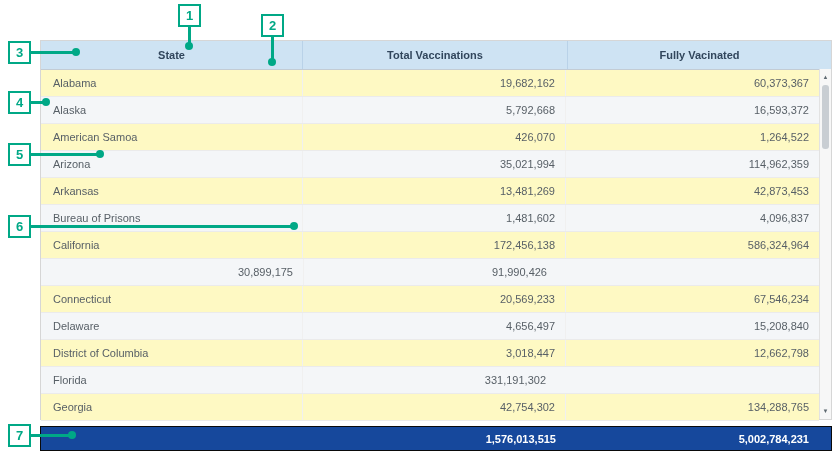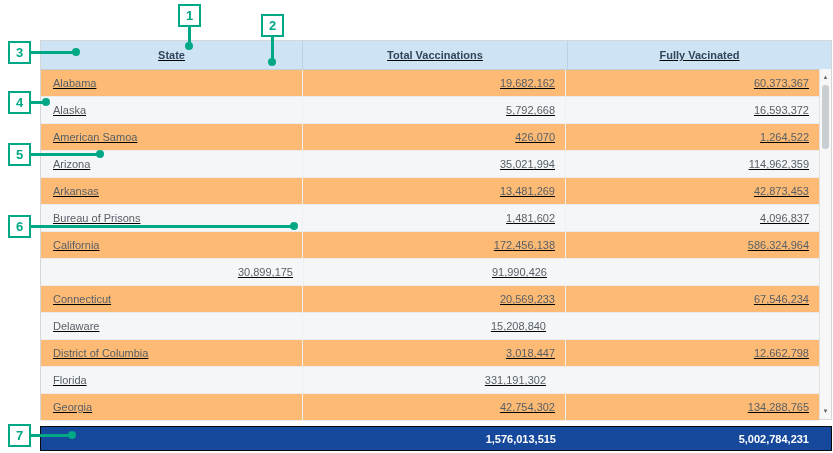--- a/index.html
+++ b/index.html
@@ -1,30 +1,30 @@
 <!DOCTYPE html>
 <html style="--accent: #00A886; --header-bg: #CEE3F3; --header-text: #31465C; --total-bg: #16489C;"><head>
 <meta charset="utf-8">
 <style>
   html,body{margin:0;padding:0;}
   body{font-family:"Liberation Sans",sans-serif;background:#ffffff;}
   .canvas{position:relative;width:833px;height:453px;background:#ffffff;overflow:hidden;}
 
   
-  .table-wrap{position:absolute;left:40px;top:40px;width:792px;height:412px;text-decoration:underline;}
+  .table-wrap{position:absolute;left:40px;top:40px;width:792px;height:412px;}
   .grid-area{position:relative;width:792px;height:380px;border:1px solid #d6d6d6;box-sizing:border-box;background:#fff;}
   .thead{display:flex;height:28px;background:var(--header-bg,#cee3f3);border-bottom:1px solid #c3ccd4;}
   .th{display:flex;align-items:center;justify-content:center;font-size:11px;font-weight:700;
       color:var(--header-text,#31465c);border-right:1px solid #b9d2e8;box-sizing:border-box;cursor:pointer;}
   .th:last-child{border-right:none;}
   .th-state{width:262px;}
   .th-fully{width:263px;}
   .th-total{width:265px;}
   .tbody{position:relative;width:778px;}
-  .row{display:flex;height:27px;border-bottom:1px solid #ebebeb;background:#fdba74;box-sizing:border-box;cursor:pointer;}
+  .row{display:flex;height:27px;border-bottom:1px solid #ebebeb;background:#fef9c3;box-sizing:border-box;cursor:pointer;}
   .row:nth-child(even){background:#f4f6f8;}
   .cell{display:flex;align-items:center;font-size:11px;color:#575f66;box-sizing:border-box;border-right:1px solid #f0f0f0;}
   .state-cell{width:262px;padding-left:12px;}
   .num-cell{width:263px;justify-content:flex-end;padding-right:10px;text-align:right;}
   .num-cell.last{width:253px;border-right:none;}
 
   
   .scrollbar{position:absolute;right:0;top:28px;width:12px;height:350px;background:#f7f7f7;border-left:1px solid #e2e2e2;box-sizing:border-box;}
   .scroll-btn{position:absolute;left:0;width:11px;height:14px;display:flex;align-items:center;justify-content:center;
               font-size:6px;color:#5f6a72;cursor:pointer;}
@@ -101,20 +101,21 @@
             <div class="cell num-cell">30,899,175</div>
             <div class="cell num-cell last">91,990,426</div>
           </div>
           <div class="row">
             <div class="cell state-cell">Connecticut</div>
             <div class="cell num-cell">20,569,233</div>
             <div class="cell num-cell last">67,546,234</div>
           </div>
           <div class="row">
             <div class="cell state-cell">Delaware</div>
+            <div class="cell num-cell">4,656,497</div>
             <div class="cell num-cell last">15,208,840</div>
           </div>
           <div class="row">
             <div class="cell state-cell">District of Columbia</div>
             <div class="cell num-cell">3,018,447</div>
             <div class="cell num-cell last">12,662,798</div>
           </div>
           <div class="row">
             <div class="cell state-cell">Florida</div>
             <div class="cell num-cell last">331,191,302</div>

